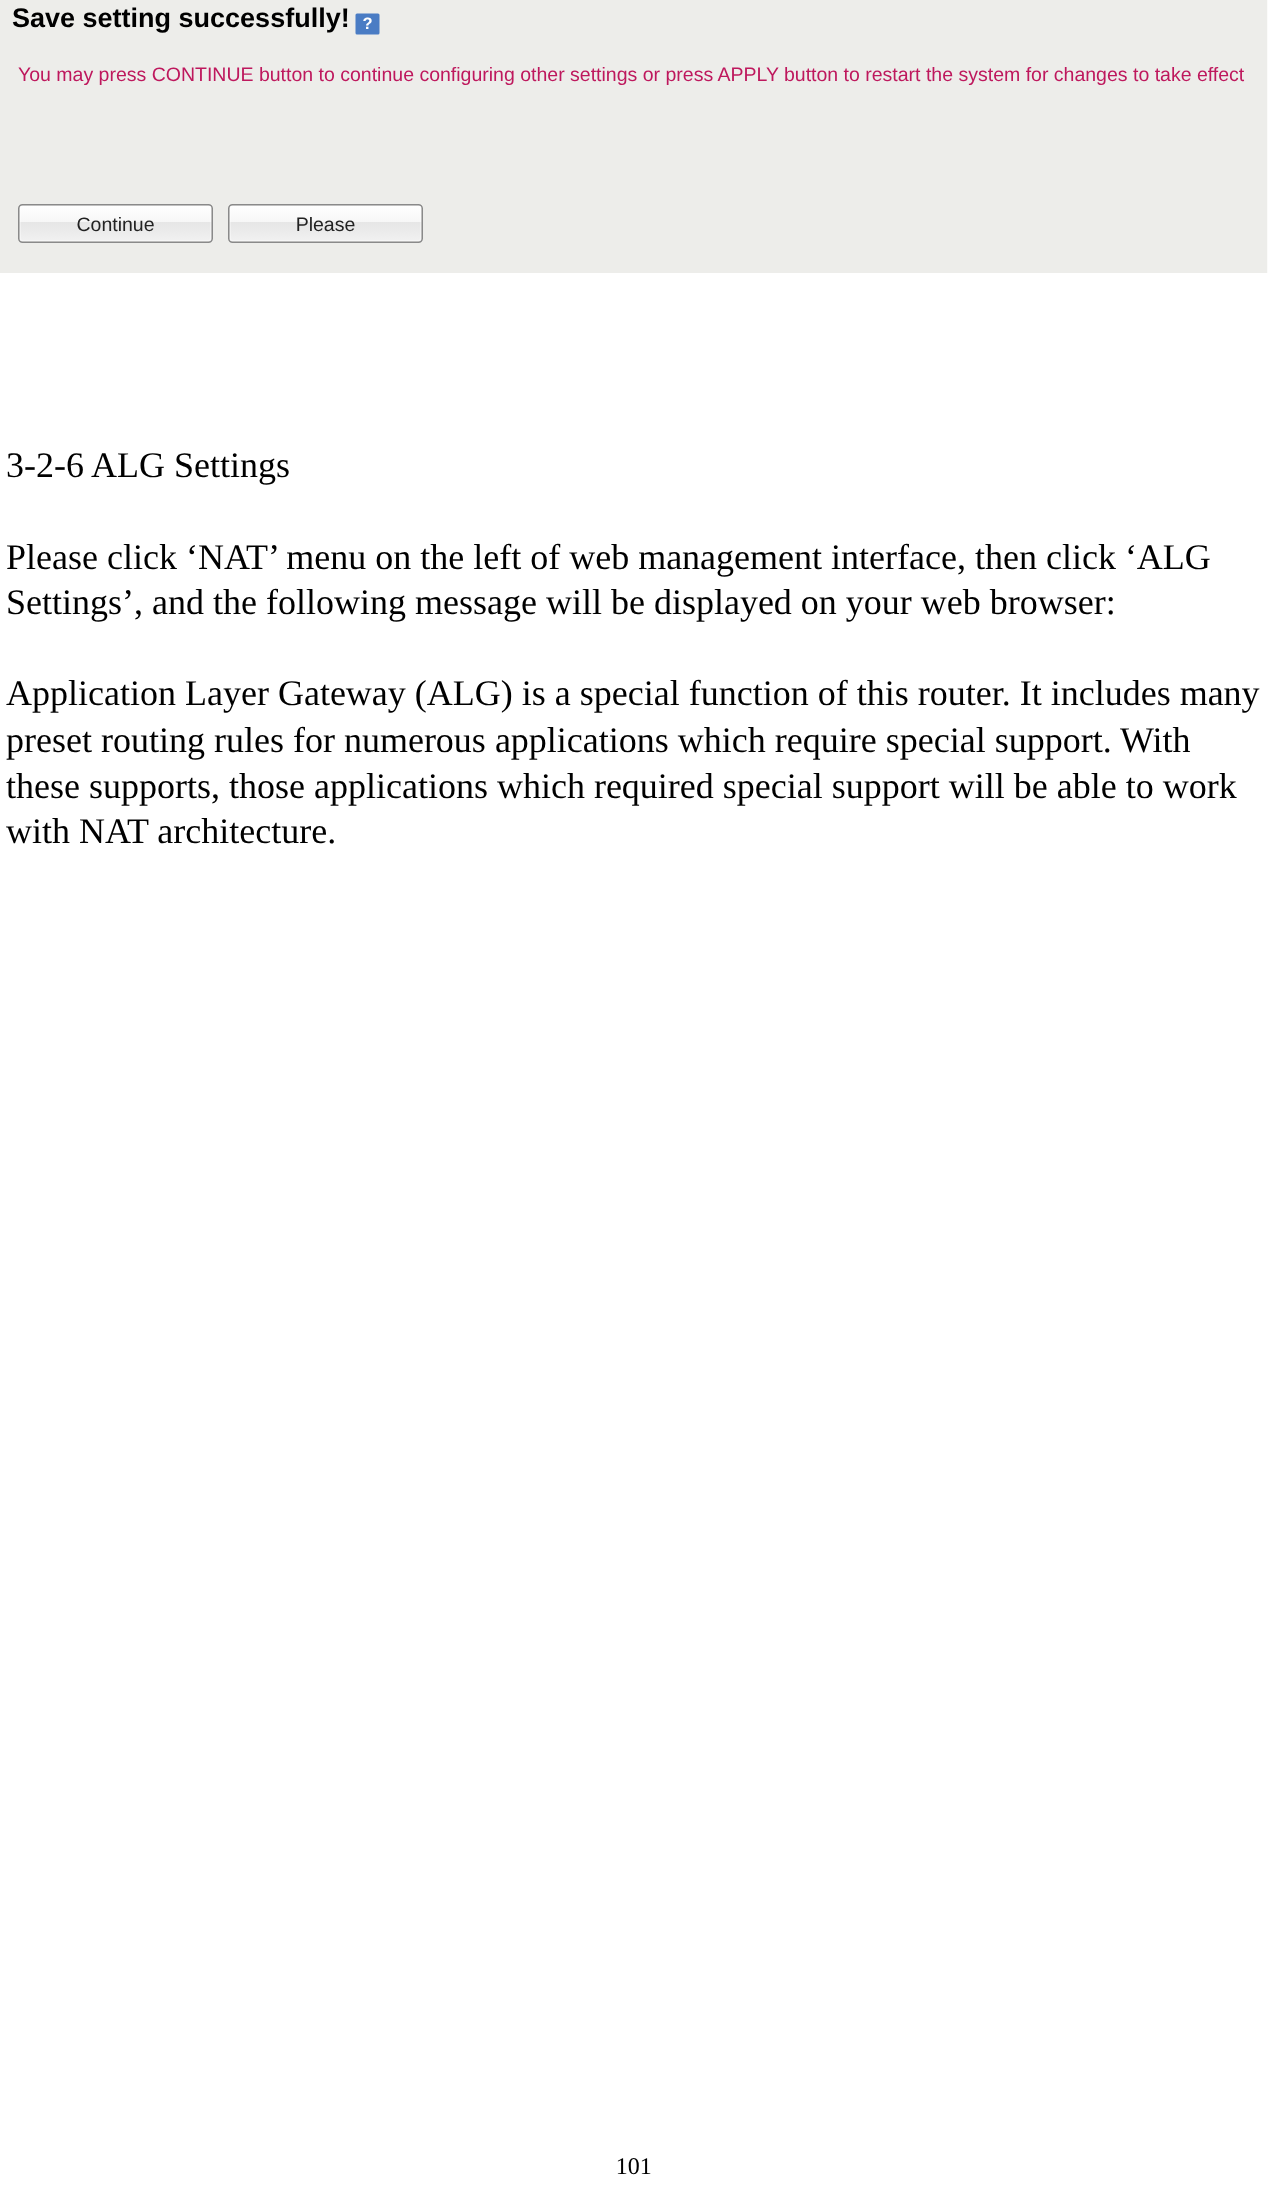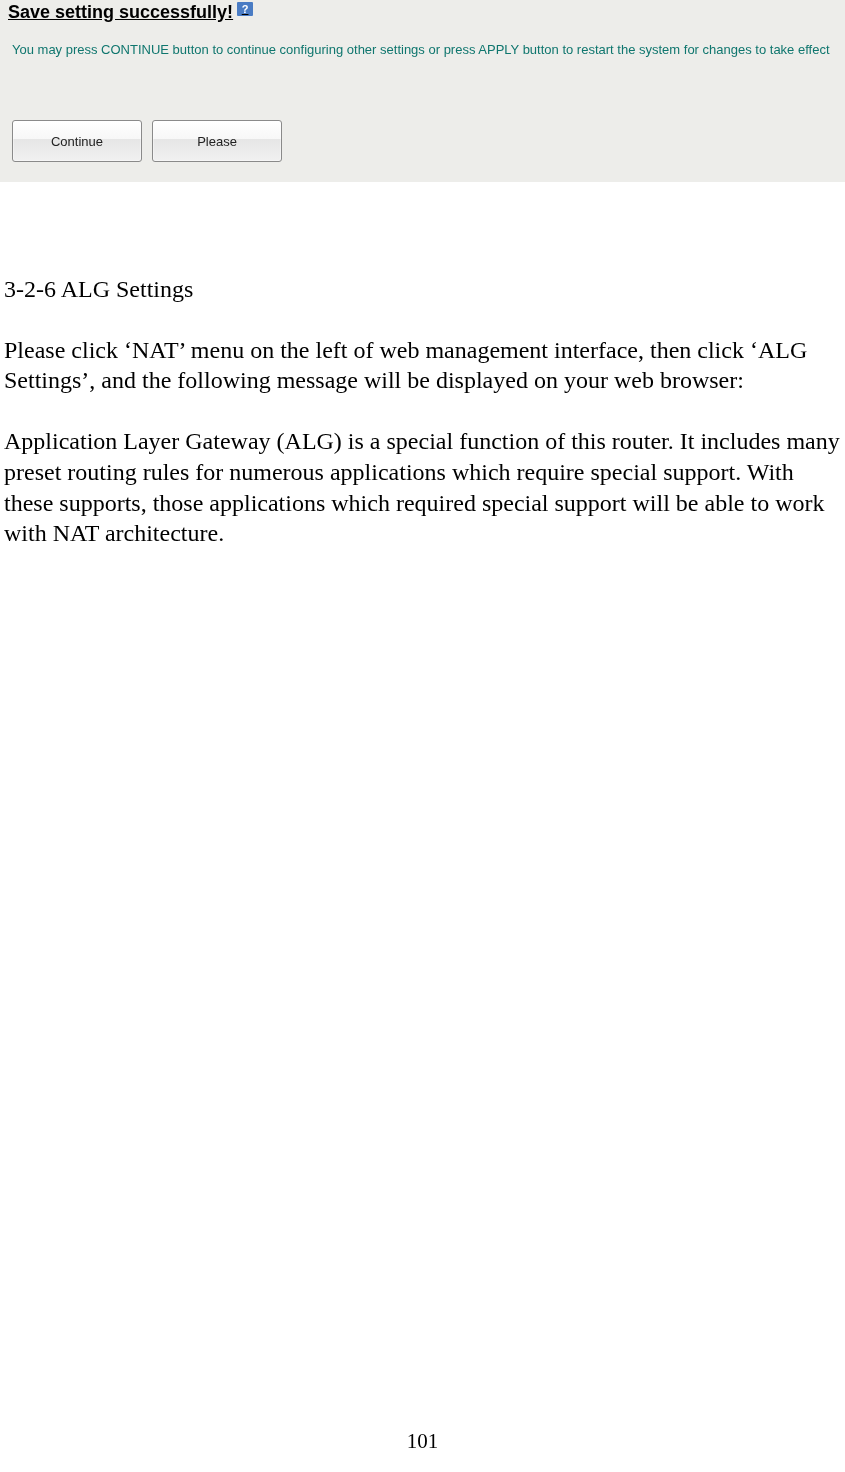--- a/index.html
+++ b/index.html
@@ -17,22 +17,21 @@
     .dialog-screenshot {
       width: 845px;
       height: 182px;
       background: #ededea;
       padding: 0;
       position: relative;
     }
     .dialog-heading-wrap {
       padding: 2px 8px 0 8px;
       display: flex;
-      align-items: flex-start;
-      text-decoration: underline;
+      align-items: flex-end;
     }
     .dialog-heading {
       font-family: Arial, Helvetica, sans-serif;
       font-weight: bold;
       font-size: 18px;
       color: #000;
     }
     .question-icon {
       width: 16px;
       height: 14px;
@@ -43,34 +42,34 @@
       font-weight: bold;
       display: inline-flex;
       align-items: center;
       justify-content: center;
       margin-left: 4px;
       border-radius: 1px;
     }
     .dialog-msg {
       font-family: Arial, Helvetica, sans-serif;
       font-size: 13px;
-      color: #0f766e;
+      color: #be185d;
       padding: 18px 10px 0 12px;
       line-height: 1.35;
     }
     .dialog-buttons {
       position: absolute;
       left: 12px;
       bottom: 20px;
       display: flex;
       gap: 10px;
     }
     .dlg-btn {
       width: 130px;
-      height: 42px;
+      height: 26px;
       border: 1px solid #8a8a8a;
       border-radius: 3px;
       background: linear-gradient(to bottom, #ffffff 0%, #f7f7f7 45%, #e6e6e6 46%, #f1f1f1 100%);
       font-family: Arial, Helvetica, sans-serif;
       font-size: 13px;
       color: #222;
       cursor: pointer;
       box-shadow: 0 0 0 1px rgba(255,255,255,0.4) inset;
     }
     .doc-body {
@@ -79,30 +78,30 @@
     .doc-para {
       font-size: 24px;
       line-height: 1.28;
       color: #000;
       margin-bottom: 30px;
     }
     .doc-heading {
       font-size: 24px;
       line-height: 1.28;
       color: #000;
-      margin-top: 38px;
+      margin-top: 60px;
       margin-bottom: 30px;
     }
     .page-number {
       position: absolute;
       bottom: 18px;
       left: 0;
       width: 100%;
       text-align: center;
-      font-size: 21px;
+      font-size: 16px;
       font-family: "Times New Roman", Times, serif;
       color: #000;
     }
   </style>
 </head>
 <body>
 
 <div class="dialog-screenshot">
   <div class="dialog-heading-wrap">
     <span class="dialog-heading">Save setting successfully!</span>

